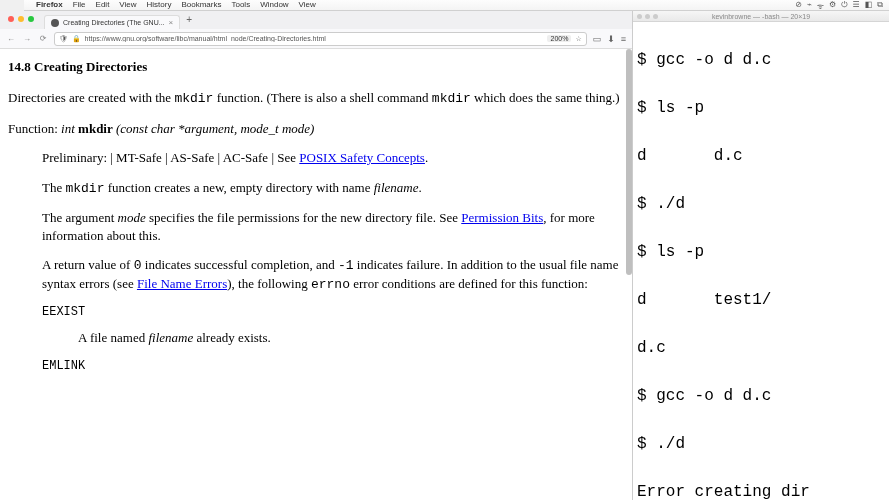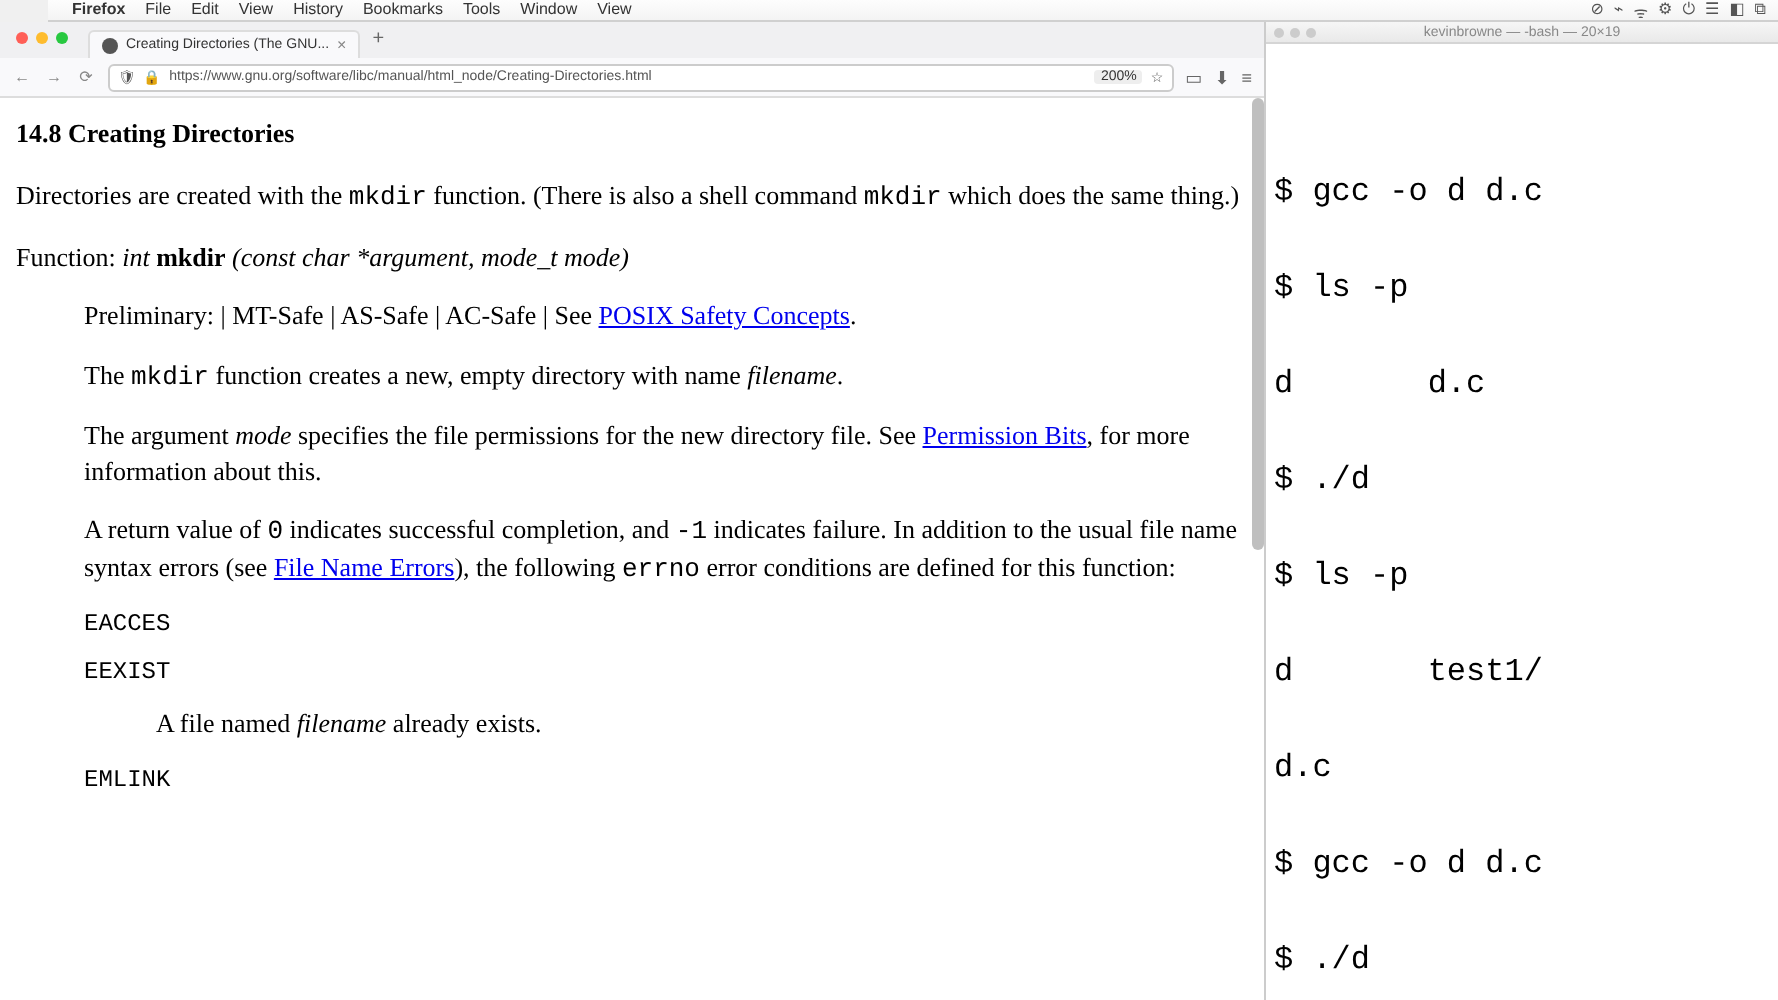--- a/index.html
+++ b/index.html
@@ -162,21 +162,20 @@
   
   .terminal-window {
     position: absolute;
     left: 633px;
     top: 11px;
     width: 256px;
     height: 489px;
     background: #fff;
     display: flex;
     flex-direction: column;
-    gap: 36px;
   }
   .term-titlebar {
     height: 11px;
     background: linear-gradient(#f6f6f6, #e9e9e9);
     border-bottom: 1px solid #d5d5d5;
     display: flex;
     align-items: center;
     padding: 0 4px;
     font-size: 7px;
     color: #888;
@@ -285,21 +284,20 @@
     </p>
 
     <p class="indent1">
       <span>The argument </span><span class="var">mode</span><span> specifies the file permissions for the new directory file. See </span><a href="#">Permission Bits</a><span>, for more information about this.</span>
     </p>
 
     <p class="indent1">
       <span>A return value of </span><span class="code">0</span><span> indicates successful completion, and </span><span class="code">-1</span><span> indicates failure. In addition to the usual file name syntax errors (see </span><a href="#">File Name Errors</a><span>), the following </span><span class="code">errno</span><span> error conditions are defined for this function:</span>
     </p>
 
-    <div class="err-code">EACCES</div>
 
     <div class="err-code">EEXIST</div>
     <p class="indent2">
       <span>A file named </span><span class="var">filename</span><span> already exists.</span>
     </p>
 
     <div class="err-code">EMLINK</div>
   </div>
 </div>
 

